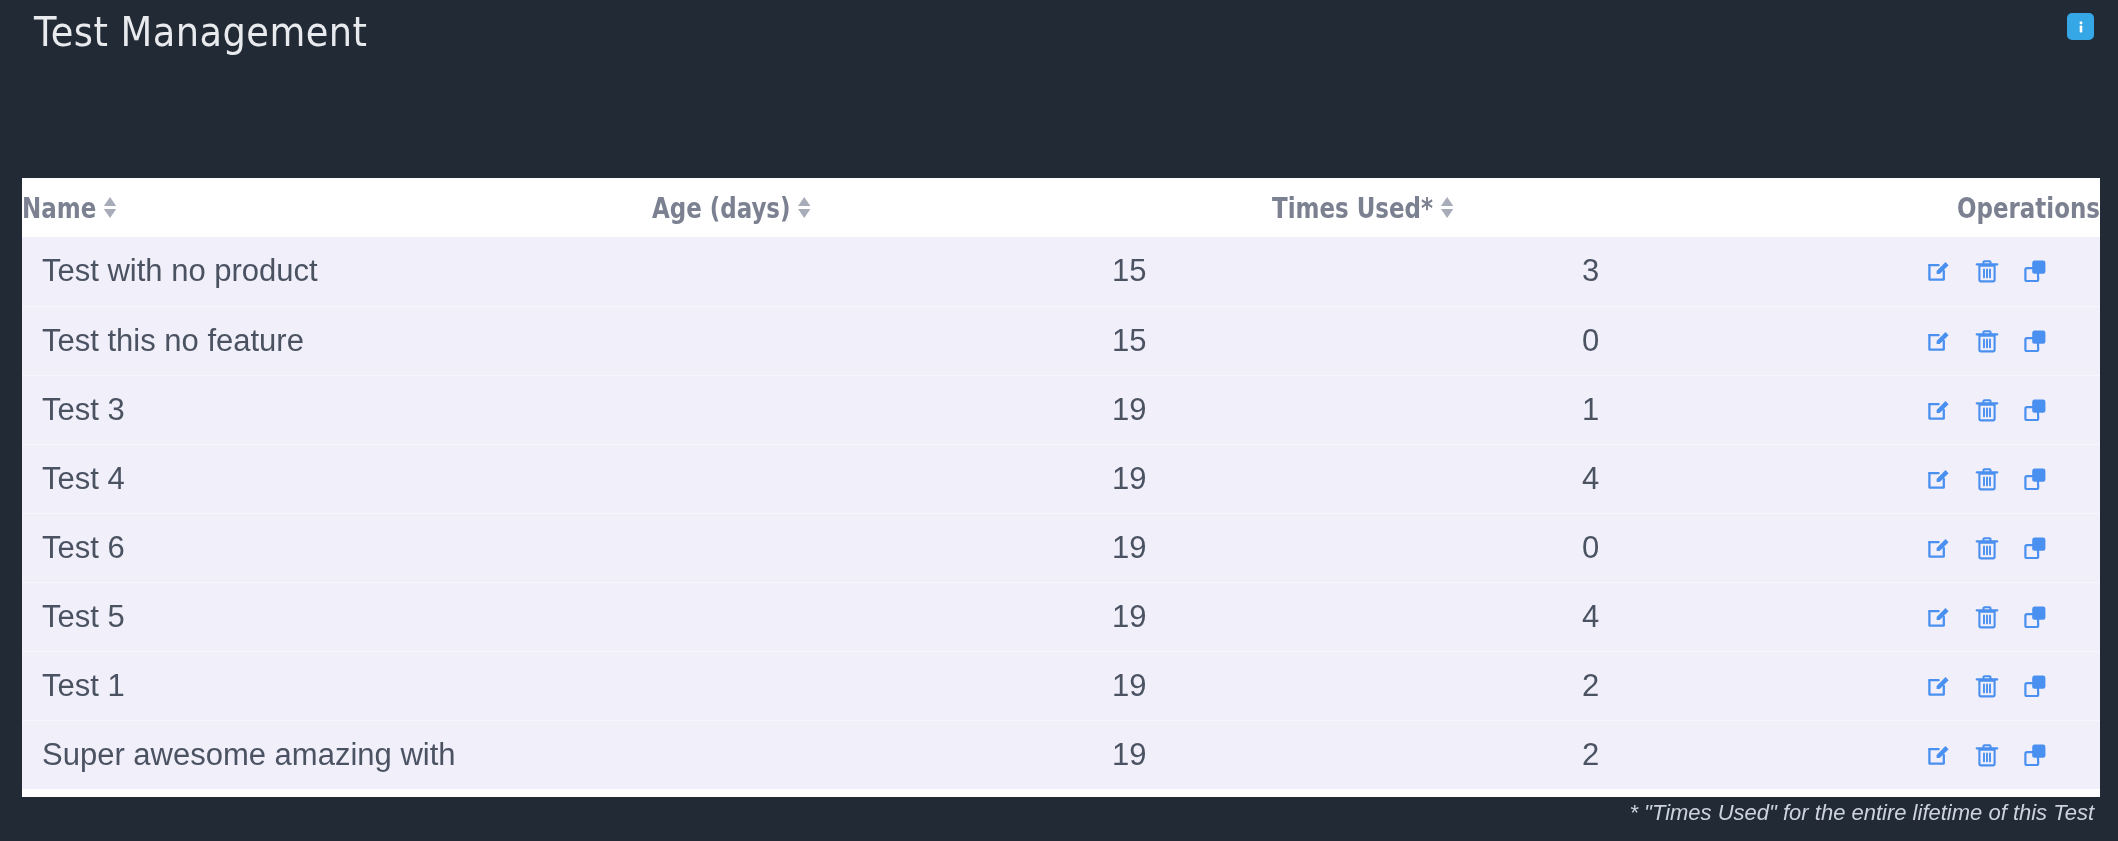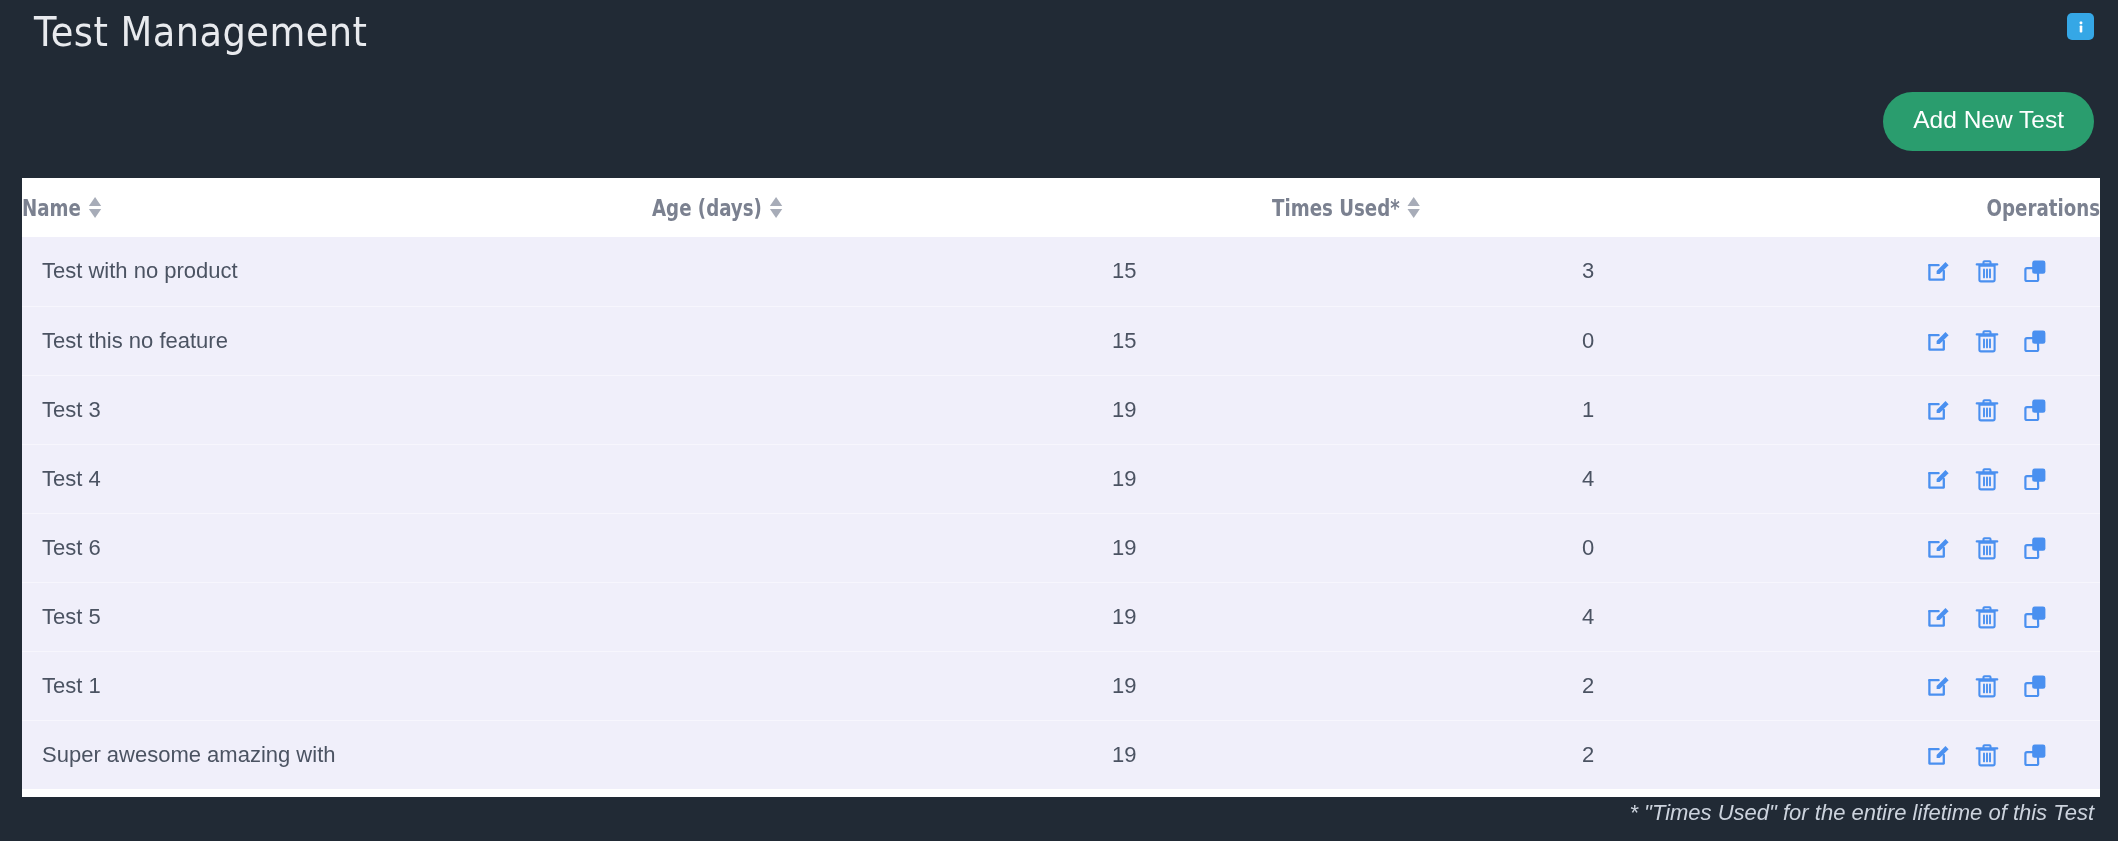--- a/index.html
+++ b/index.html
@@ -101,21 +101,21 @@
     border-collapse: collapse;
     table-layout: fixed;
   }
 
   table.tests thead th {
     background: #ffffff;
     height: 59px;
     padding: 0 0 0 0;
     vertical-align: middle;
     font-family: "DejaVu Sans Condensed", "Liberation Sans Narrow", "Liberation Sans", sans-serif;
-    font-size: 23px;
+    font-size: 29px;
     font-weight: 700;
     color: #7b8190;
     text-align: left;
     transform: none;
   }
 
   .th-inner {
     display: flex;
     align-items: center;
     gap: 9px;
@@ -137,21 +137,21 @@
     border-right: 7px solid transparent;
   }
   .sort-ico i.up   { border-bottom: 9px solid #a7acb8; }
   .sort-ico i.down { border-top: 9px solid #a7acb8; }
 
   table.tests tbody td {
     background: #f0effa;
     height: 69px;
     border-top: 1px solid #f7f6fd;
     font-family: "Liberation Sans", sans-serif;
-    font-size: 22px;
+    font-size: 31px;
     font-weight: 400;
     color: #4b5362;
     vertical-align: middle;
   }
   table.tests tbody tr:first-child td { border-top: none; }
 
   
   col.c-name { width: 630px; }
   col.c-age  { width: 620px; }
   col.c-used { width: 620px; }
@@ -203,21 +203,20 @@
 
     <div class="info-badge">
       <svg width="16" height="16" viewBox="0 0 16 16" aria-hidden="true">
         <rect x="6.7" y="2.6" width="2.6" height="2.6" rx="0.6" fill="#ffffff"></rect>
         <rect x="6.7" y="6.4" width="2.6" height="7.2" rx="0.8" fill="#ffffff"></rect>
       </svg>
     </div>
   </div>
 
   <div class="actions">
-    <button class="btn btn-add">Add New Test</button>
   </div>
 
   <div class="table-panel">
     <table class="tests">
       <colgroup>
         <col class="c-name">
           <col class="c-age">
           <col class="c-used">
           <col class="c-ops">
       </colgroup>

